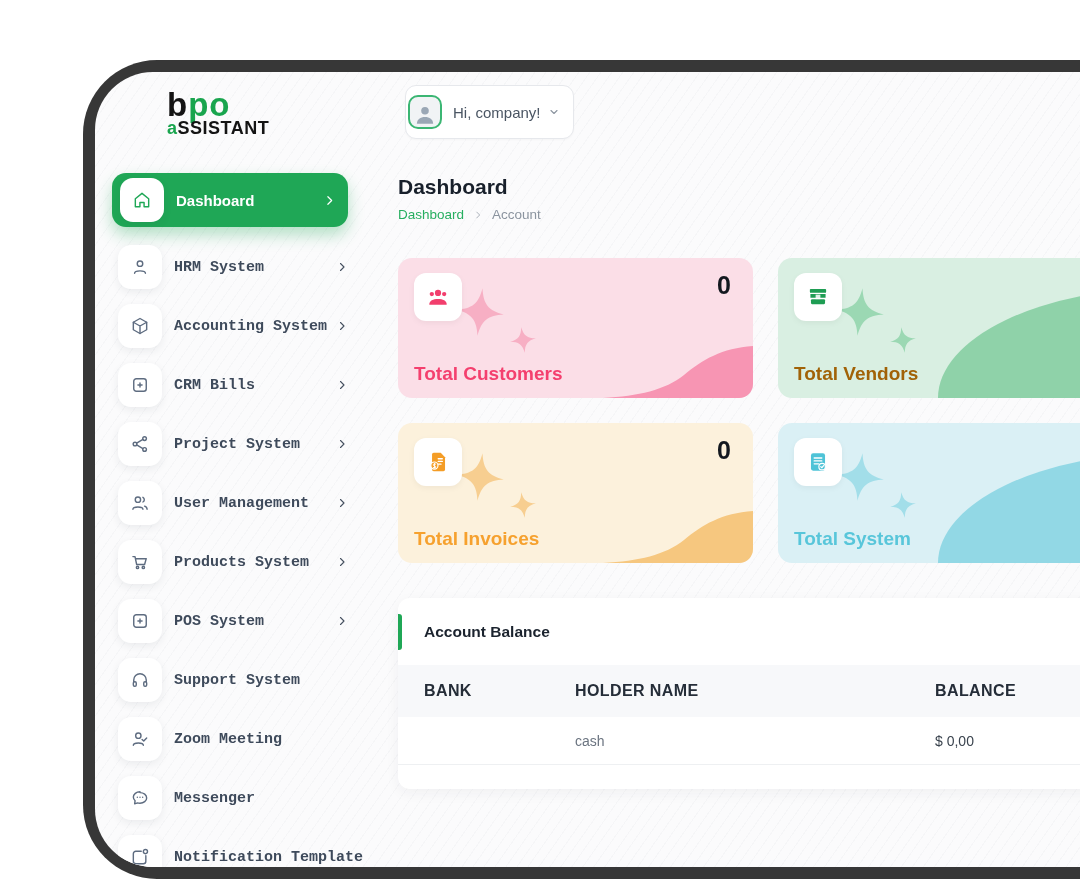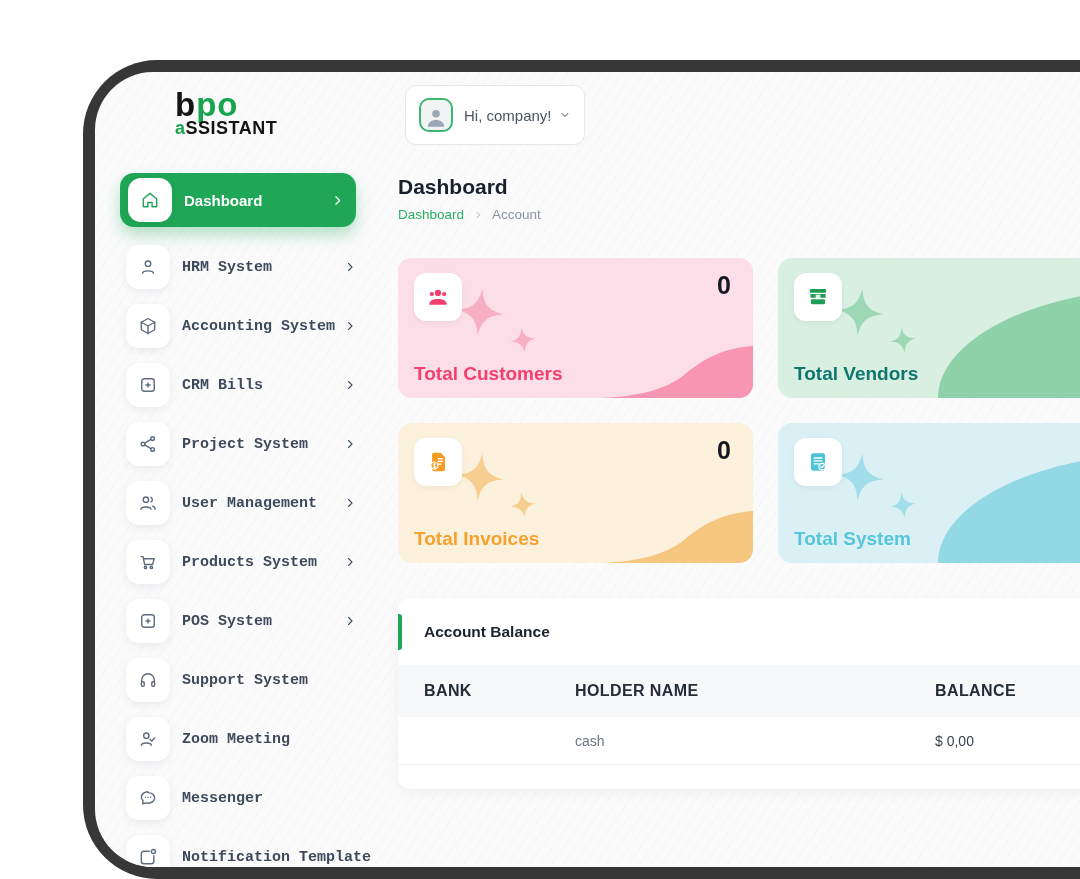--- a/index.html
+++ b/index.html
@@ -7,21 +7,21 @@
               font-family:"Liberation Sans", sans-serif; }
 
   
   .frame  { position:absolute; left:83px; top:60px; width:1020px; height:819px;
             background:#373737; border-radius:74px 0 0 74px; }
   .window { position:absolute; left:95px; top:72px; width:1012px; height:795px;
             background:#fbfbfc; border-radius:58px 0 0 58px; overflow:hidden;
             background-image:repeating-linear-gradient(125deg, rgba(120,130,145,.045) 0 1px, transparent 1px 9px); }
 
   
-  .sidebar { position:absolute; left:8px; top:0; width:280px; height:100%; }
+  .sidebar { position:absolute; left:0; top:0; width:280px; height:100%; }
   .logo { position:absolute; left:72px; top:16px; line-height:1; }
   .logo-top { font-size:33px; font-weight:800; letter-spacing:1px; }
   .logo-top .g, .logo-bottom .g { color:#19A54E; }
   .logo-top .k, .logo-bottom .k { color:#141414; }
   .logo-bottom { font-size:18px; font-weight:800; margin-top:-2px; letter-spacing:.5px; color:#141414; }
 
   .nav { position:absolute; left:17px; top:101px; width:248px; }
   .nav-active { height:54px; width:236px; background:#1FA756; border-radius:14px;
                 display:flex; align-items:center; margin-bottom:18px; cursor:pointer;
                 box-shadow:0 8px 16px rgba(31,167,86,.32); }
@@ -32,23 +32,23 @@
              box-shadow:0 3px 8px rgba(40,50,70,.08); display:flex; align-items:center; justify-content:center; }
   .nav-item .icon-sq { margin-left:6px; }
   .nav-label { font-size:15px; font-weight:700; color:#3E4A5B; margin-left:12px; white-space:nowrap; }
   .nav-chev { margin-left:auto; margin-right:12px; display:flex; }
   .s-ic { stroke:#5E6C80; fill:none; stroke-width:1.7; stroke-linecap:round; stroke-linejoin:round; }
   .s-ic.green { stroke:#1FA756; }
   .chev { stroke:#45505F; fill:none; stroke-width:2.2; stroke-linecap:round; stroke-linejoin:round; }
   .chev.white { stroke:#fff; }
 
   
-  .user-chip { position:absolute; left:310px; top:13px; height:60px; background:#fff;
+  .user-chip { position:absolute; left:310px; top:13px; height:54px; background:#fff;
                border:1px solid #E6E8EC; border-radius:11px; display:flex; align-items:center;
-               padding:0 13px 0 13px; cursor:pointer; box-shadow:0 1px 2px rgba(0,0,0,.03); }
+               padding:0 13px 0 2px; cursor:pointer; box-shadow:0 1px 2px rgba(0,0,0,.03); }
   .avatar { width:34px; height:34px; border-radius:10px; border:2px solid #3BB673; background:#F1F3F5;
             display:flex; align-items:flex-end; justify-content:center; overflow:hidden; }
   .user-name { font-size:15px; color:#4A5563; font-weight:400; margin:0 7px 0 11px; }
 
   
   .page-head { position:absolute; left:303px; top:103px; }
   .page-title { font-size:21px; font-weight:700; color:#18202B; }
   .crumbs { display:flex; align-items:center; margin-top:8px; font-size:13.5px; }
   .crumb-link { color:#27AE60; cursor:pointer; }
   .crumb-sep { margin:0 9px; display:flex; }
@@ -63,21 +63,21 @@
                     box-shadow:0 2px 6px rgba(0,0,0,.05); z-index:3; }
   .card .big-spark  { position:absolute; left:58px; top:14px; width:48px; height:80px; z-index:2; transform:rotate(6deg); }
   .card .small-spark{ position:absolute; left:112px; top:68px; width:26px; height:28px; z-index:2; transform:rotate(-8deg); }
   .card .value { position:absolute; top:13px; right:22px; font-size:25px; font-weight:700; color:#13181F; z-index:3; }
   .card .label { position:absolute; left:16px; bottom:13px; font-size:19px; font-weight:700; z-index:3; }
   .wave { position:absolute; right:0; bottom:0; z-index:1; }
   .bump { position:absolute; width:230px; height:110px; right:-30px; bottom:0; border-radius:100% 0 0 0; z-index:1; }
 
   .c-pink   { background:#FBDEE7; }  .c-pink .label { color:#F43F6E; }
   .c-pink   .icon-fill { color:#F23E6D; } .c-pink .spark { fill:#F7AFC4; }
-  .c-green  { background:#D9EFE2; }  .c-green .label { color:#0f766e; }
+  .c-green  { background:#D9EFE2; }  .c-green .label { color:#a16207; }
   .c-green  .icon-fill { color:#1E9D53; } .c-green .spark { fill:#9BD8B3; } .c-green .bump { background:#8FD2A9; }
   .c-orange { background:#FCF1DC; }  .c-orange .label { color:#F6A12E; }
   .c-orange .icon-fill { color:#F49D26; } .c-orange .spark { fill:#F7CE90; }
   .c-cyan   { background:#DAF0F5; }  .c-cyan .label { color:#58C6DA; }
   .c-cyan   .icon-fill { color:#4EC3D7; } .c-cyan .spark { fill:#A2DEE9; } .c-cyan .bump { background:#92D8E5; }
 
   
   .balance { position:absolute; left:303px; top:526px; width:740px; background:#fff;
              border-radius:12px; box-shadow:0 4px 14px rgba(30,40,60,.05); }
   .bal-accent { position:absolute; left:0; top:16px; width:4px; height:36px; background:#1FA756;

